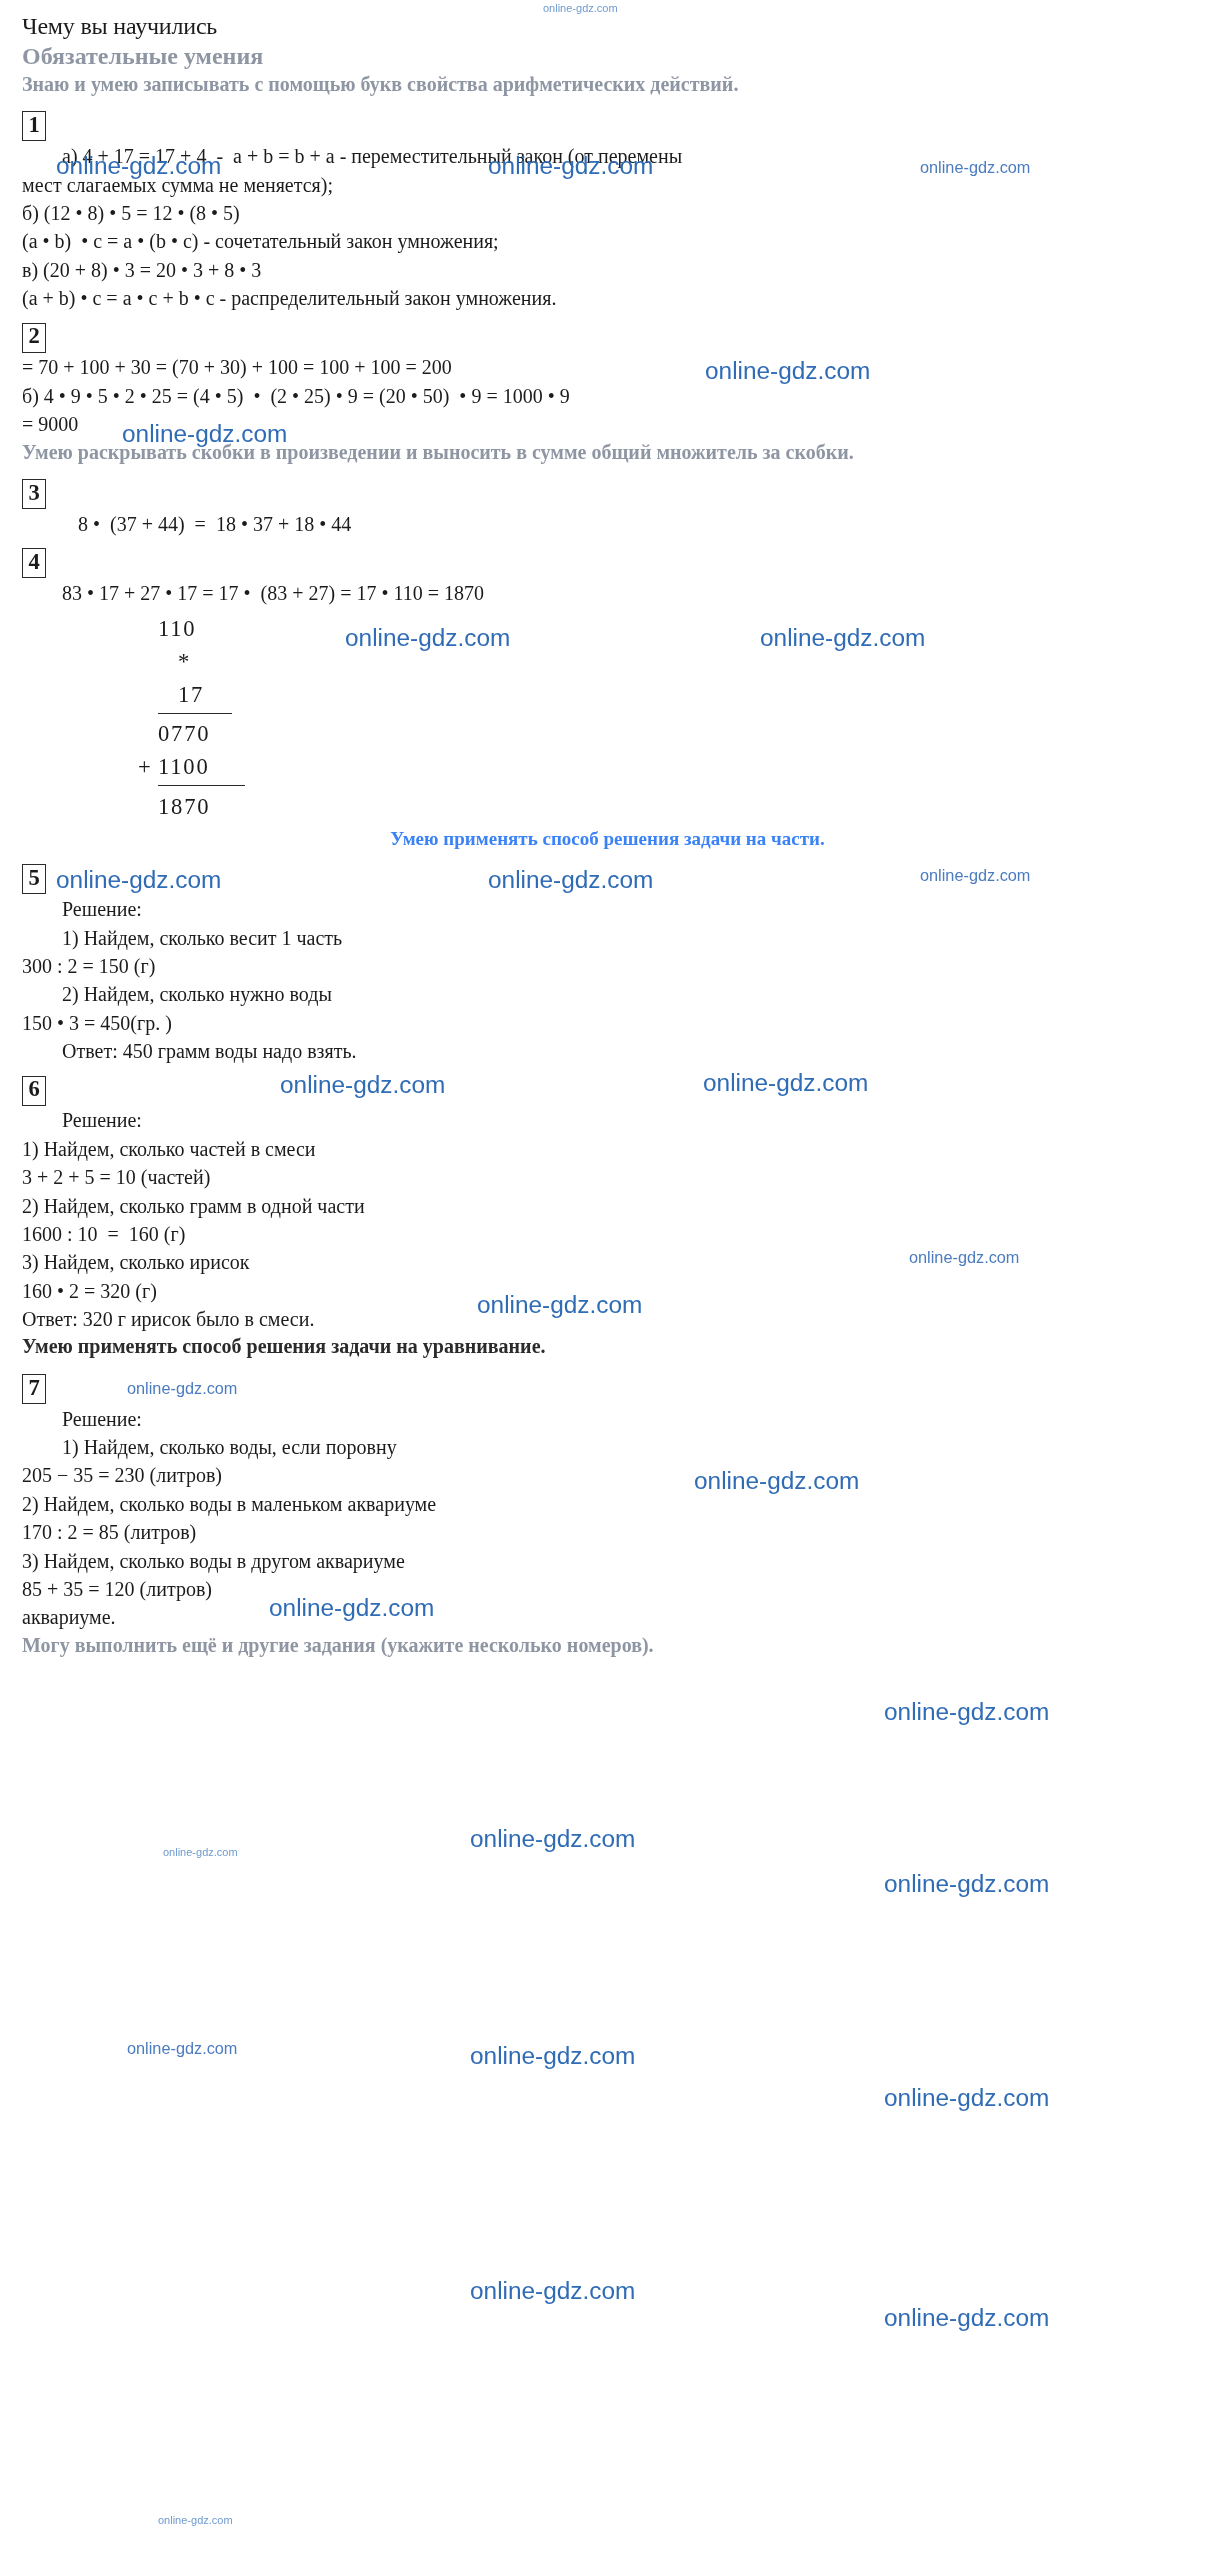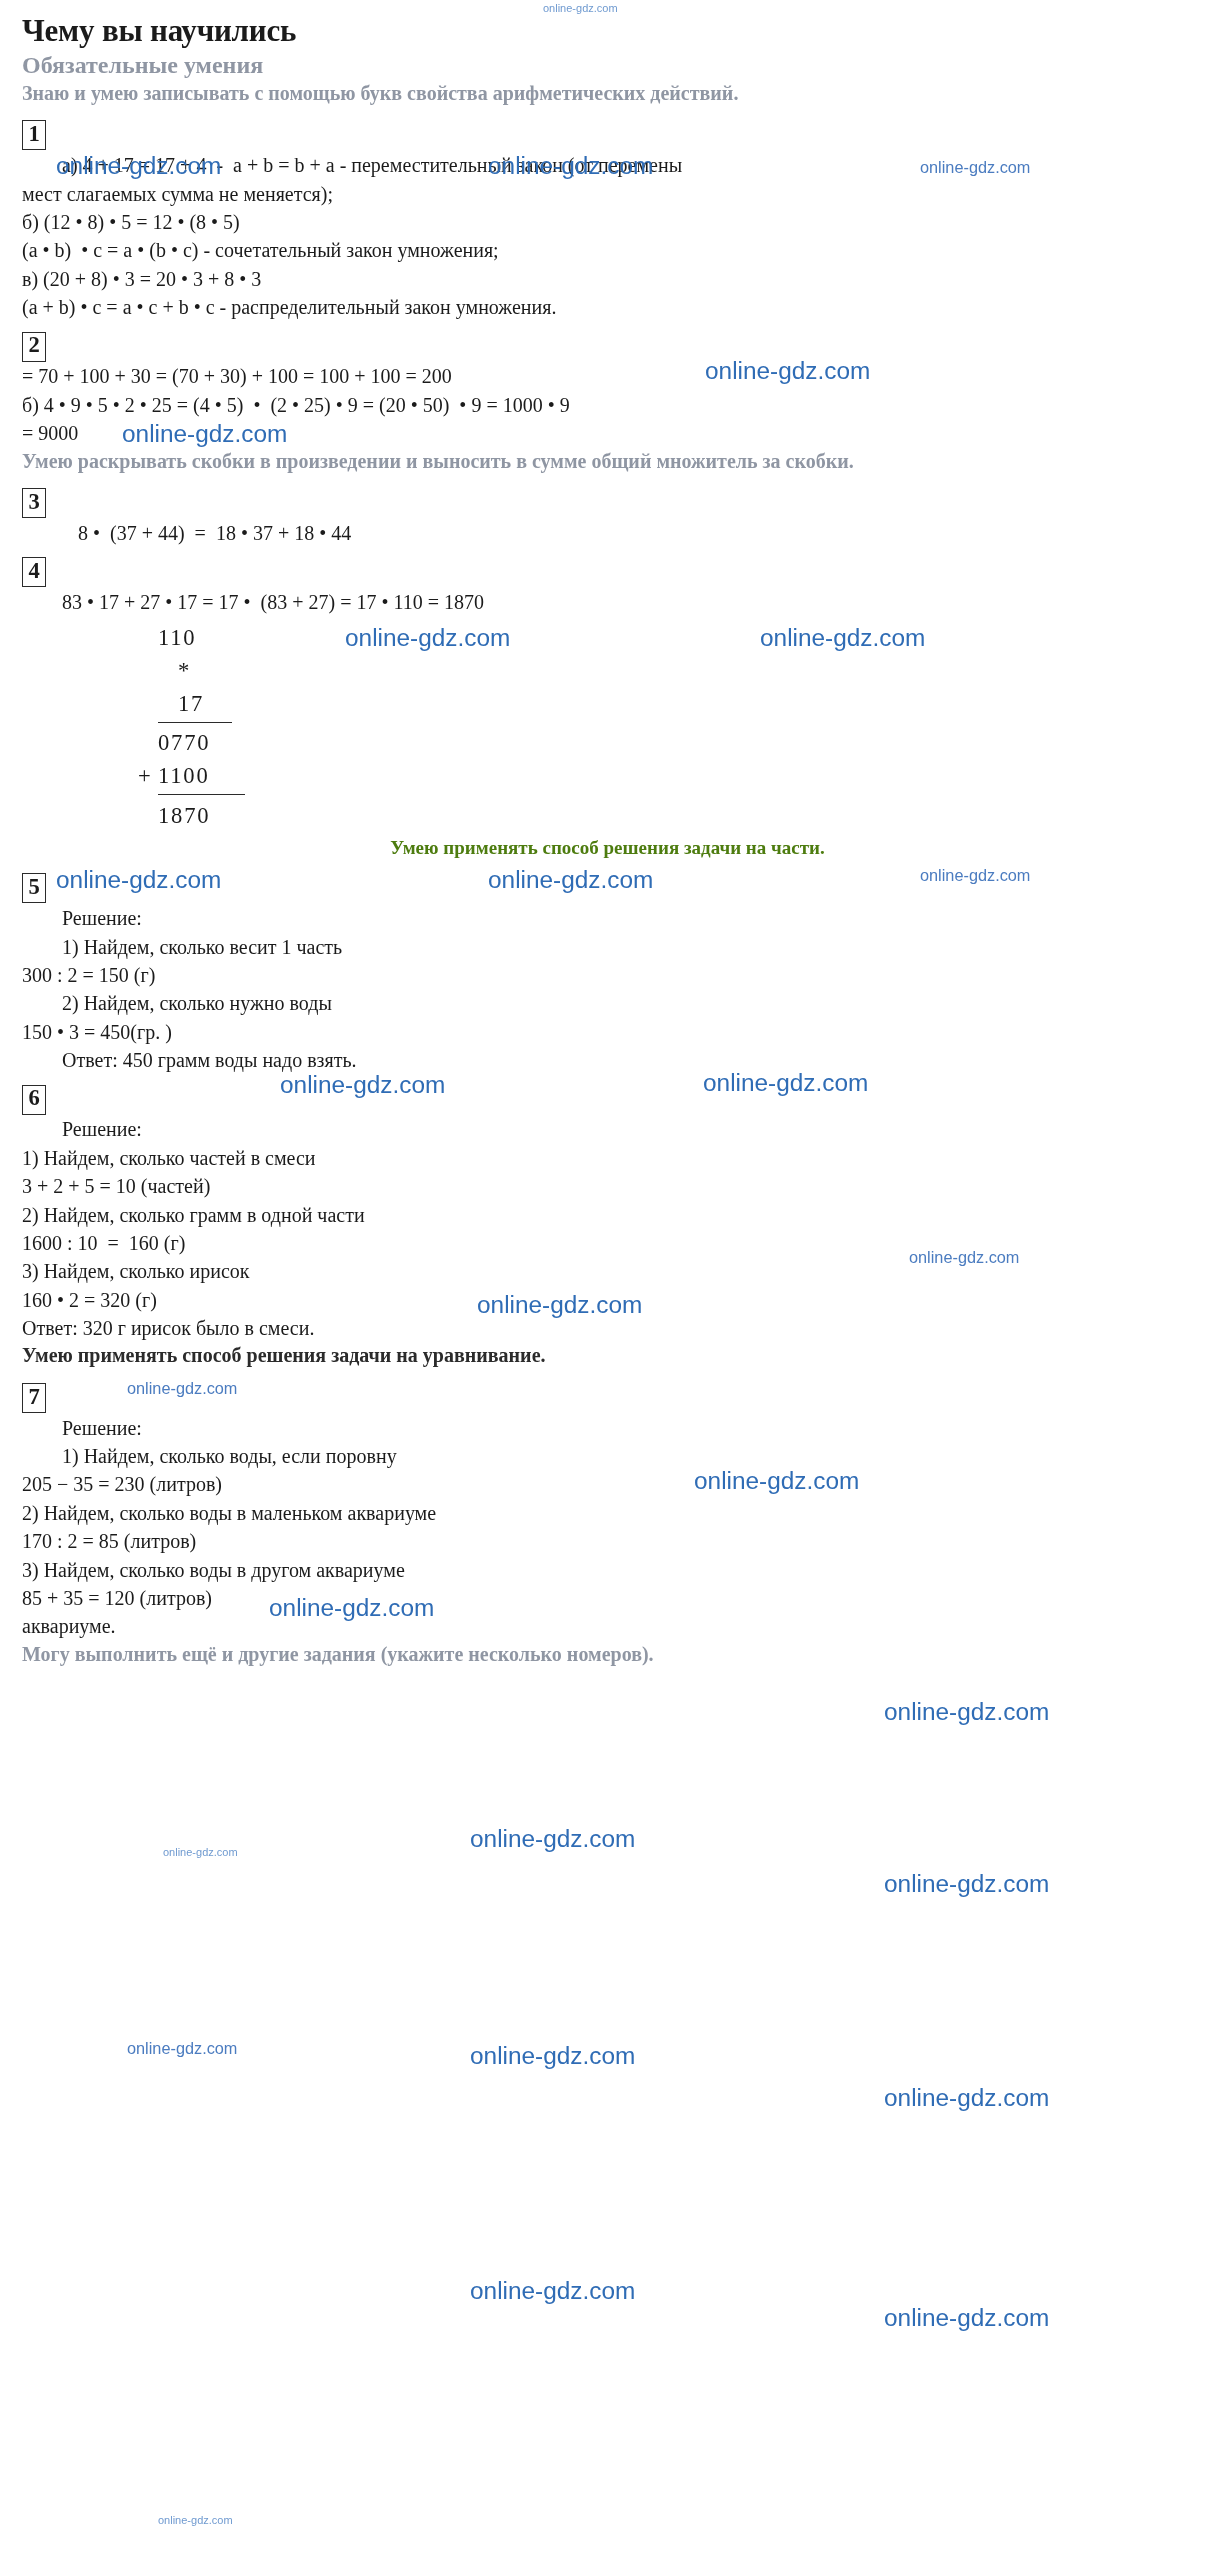--- a/index.html
+++ b/index.html
@@ -15,22 +15,22 @@
     width:1215px;
     min-height:2576px;
     padding:0;
     box-sizing:border-box;
     overflow:hidden;
   }
   .inner { position:relative; padding:12.7px 22px 18px 22px; }
 
   h1.title {
     font-family:"Liberation Serif", serif;
-    font-size:31px;
-    font-weight:bold;
+    font-size:24px;
+    font-weight:normal;
     margin:0 0 3.6px 0;
     letter-spacing:-0.2px;
   }
   .subtitle {
     font-size:24px;
     font-weight:bold;
     color:#8f96a3;
     margin:0 0 1.8px 0;
   }
   .skill-line {
@@ -38,21 +38,21 @@
     font-weight:bold;
     color:#8f96a3;
     margin:0 0 5.4px 0;
     line-height:1.25;
   }
   .skill-line.dark { color:#2b2b2b; font-weight:bold; }
   .skill-center {
     text-align:center;
     font-size:19px;
     font-weight:bold;
-    color:#4d7c0f;
+    color:#3b82f6;
     margin:5.4px 0 5.4px 0;
   }
 
   .tasknum {
     display:inline-block;
     border:1.8px solid #2b2b2b;
     font-size:22.6px;
     font-weight:bold;
     line-height:1;
     padding:1.8px 5.4px 3.6px 5.4px;

